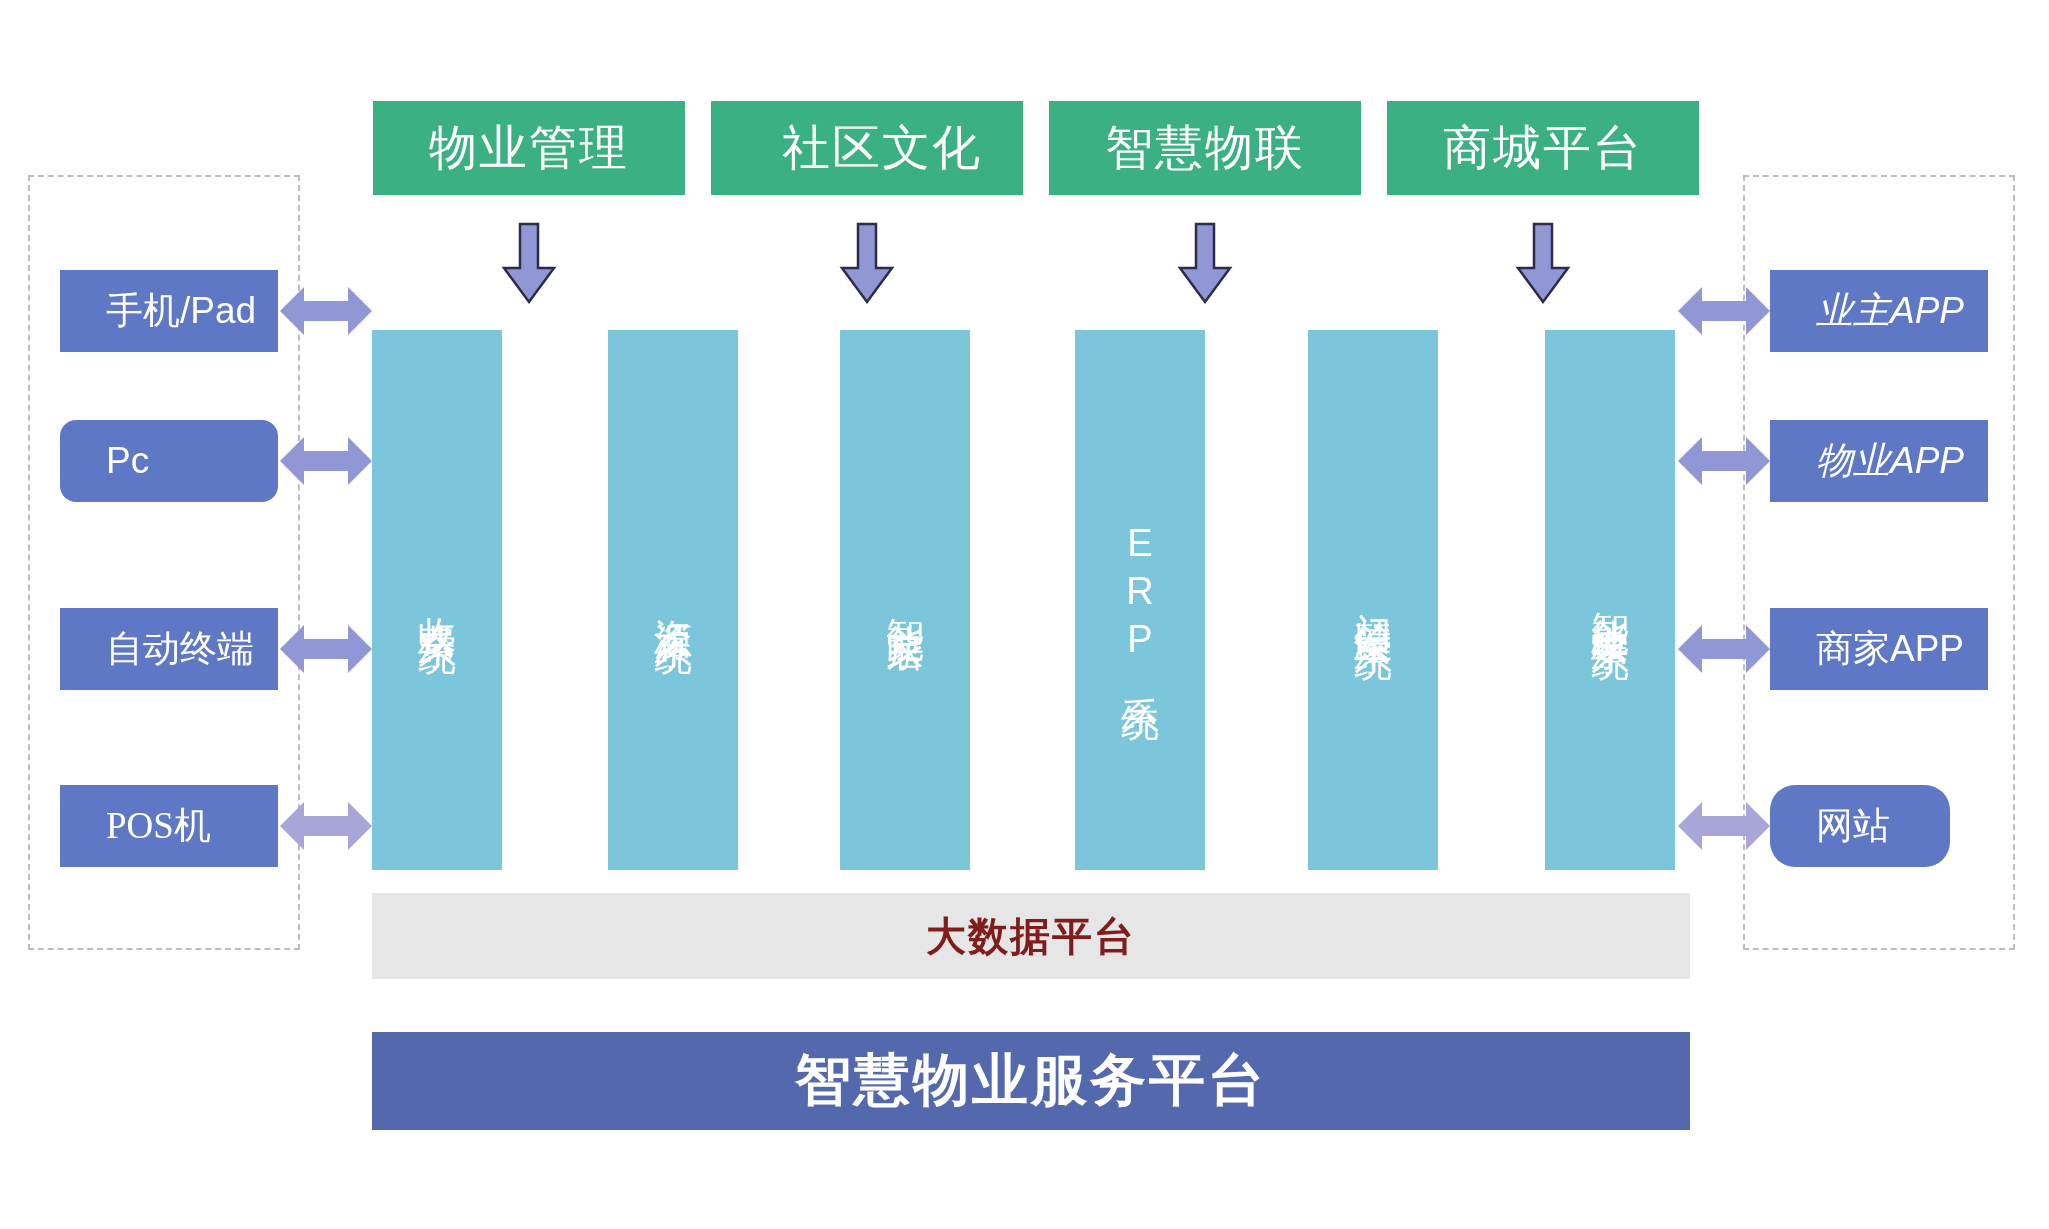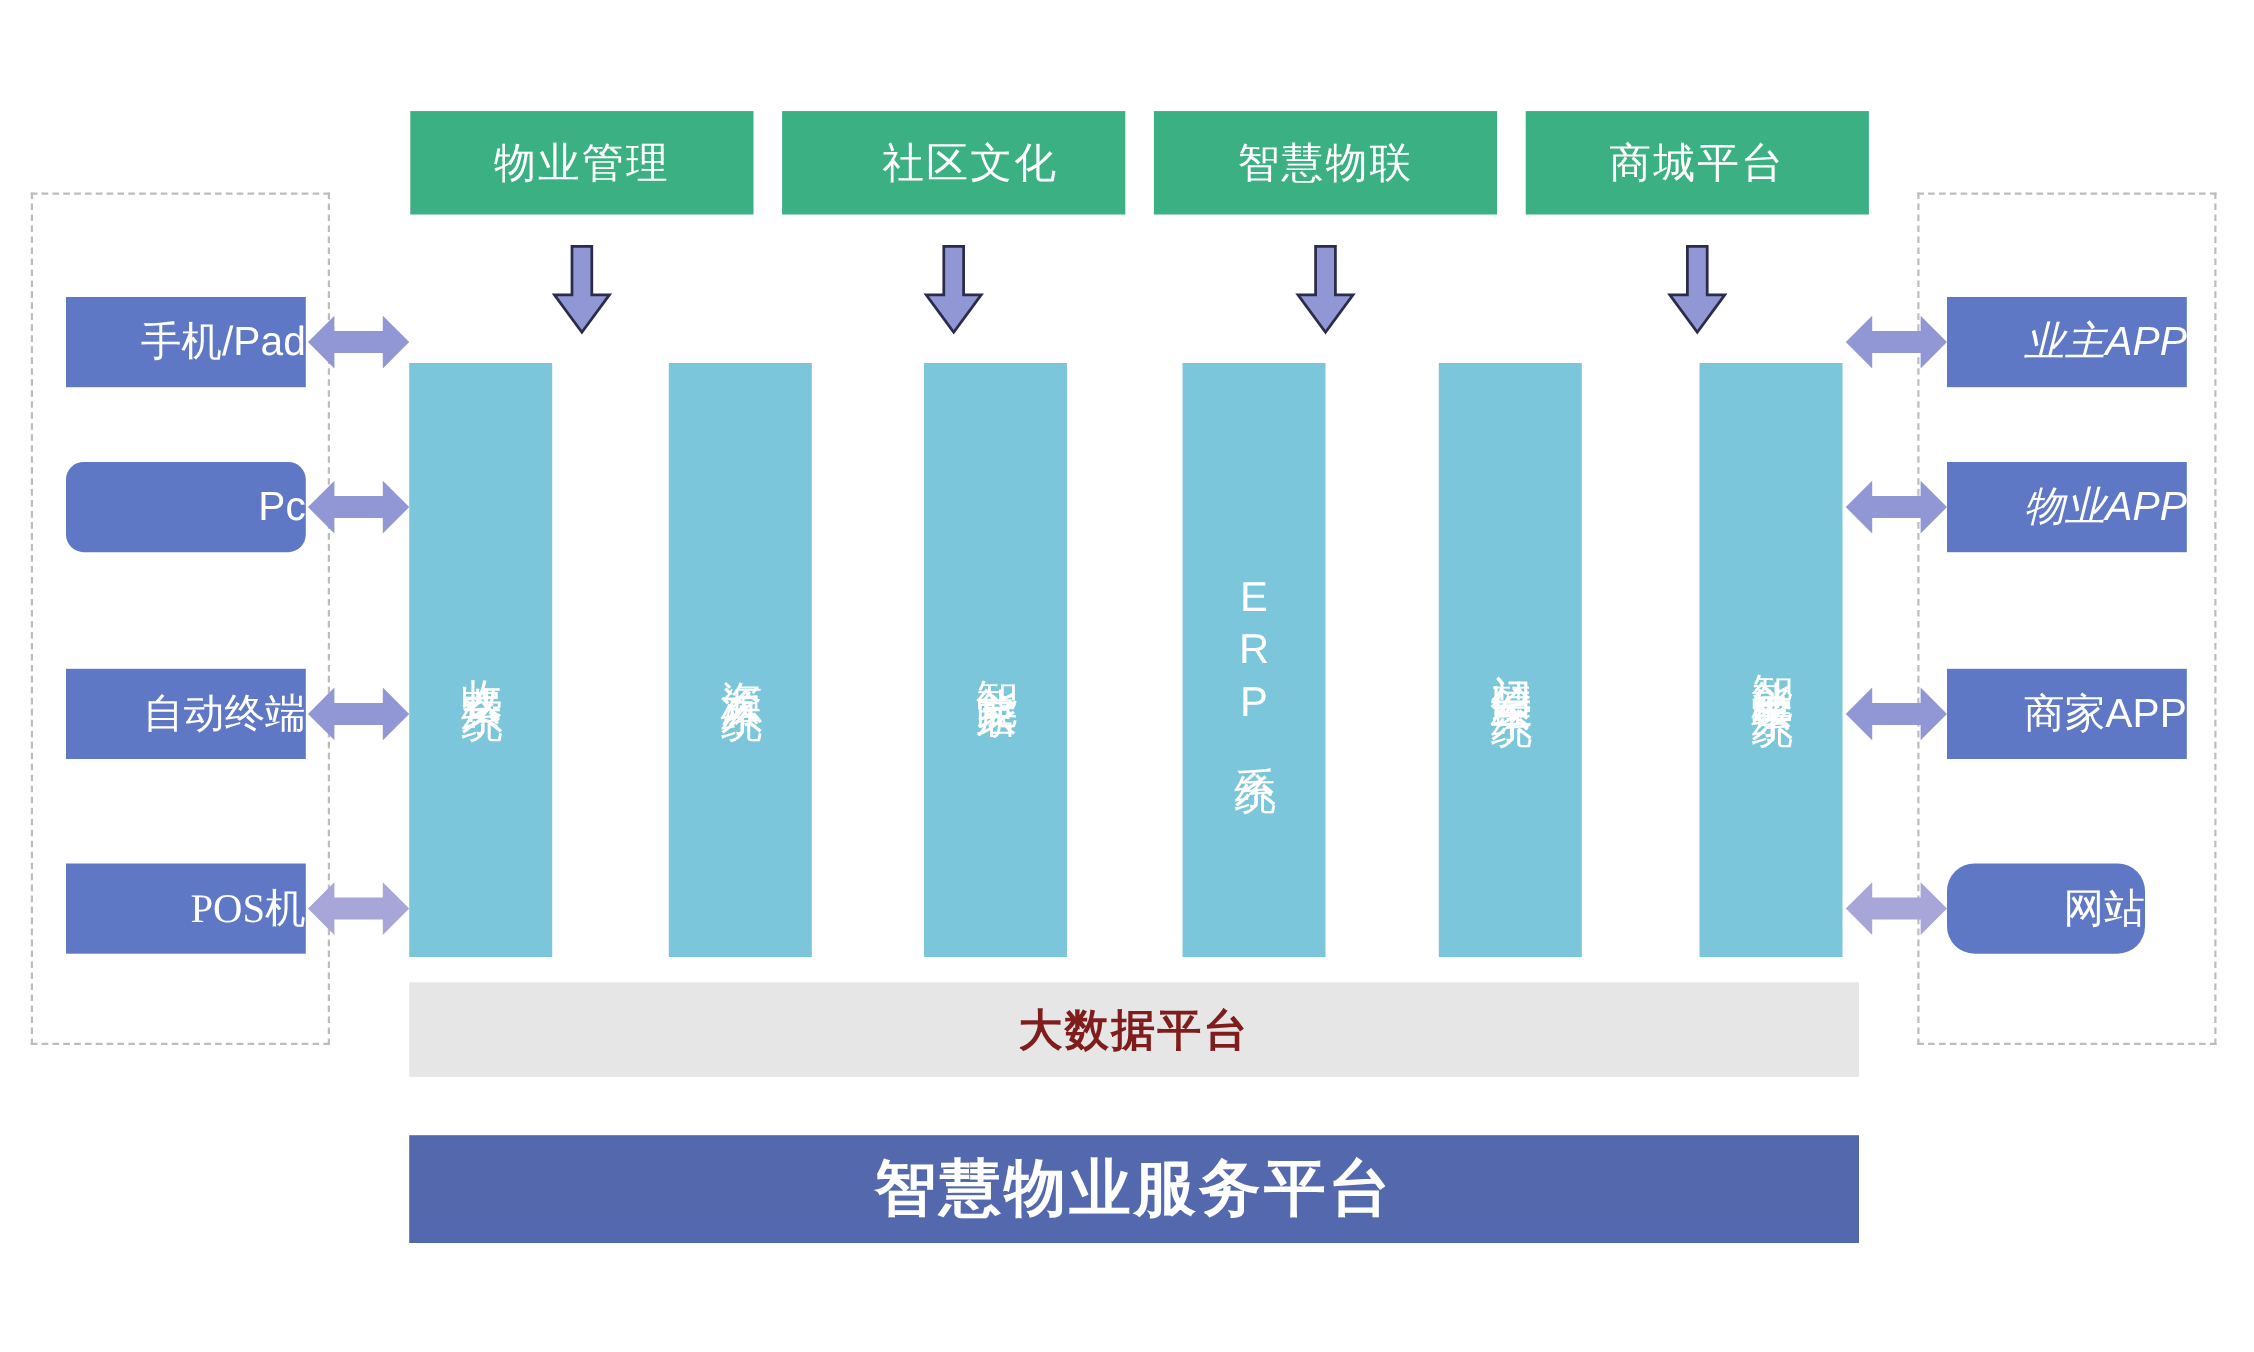--- a/index.html
+++ b/index.html
@@ -29,21 +29,21 @@
   #frame-right { left: 1743px; top: 175px; width: 272px;  height: 775px; }
 
   
   .green-box {
     position: absolute;
     background: #3BB083;
     color: #ffffff;
     display: flex;
     align-items: center;
     justify-content: center;
-    font-size: 38px;
+    font-size: 48px;
     letter-spacing: 2px;
     box-sizing: border-box;
   }
 
   
   .teal-col {
     position: absolute;
     background: #7CC6DC;
     color: #ffffff;
     display: flex;
@@ -60,23 +60,24 @@
     white-space: nowrap;
   }
 
   
   .side-box {
     position: absolute;
     background: #5E78C6;
     color: #ffffff;
     display: flex;
     align-items: center;
-    justify-content: flex-end;
+    justify-content: flex-start;
     font-size: 37px;
     box-sizing: border-box;
+    padding-left: 46px;
   }
 
   
   #bigdata-bar {
     position: absolute;
     left: 372px; top: 893px; width: 1318px; height: 86px;
     background: #E6E6E6;
     color: #7f1d1d;
     display: flex;
     align-items: center;

